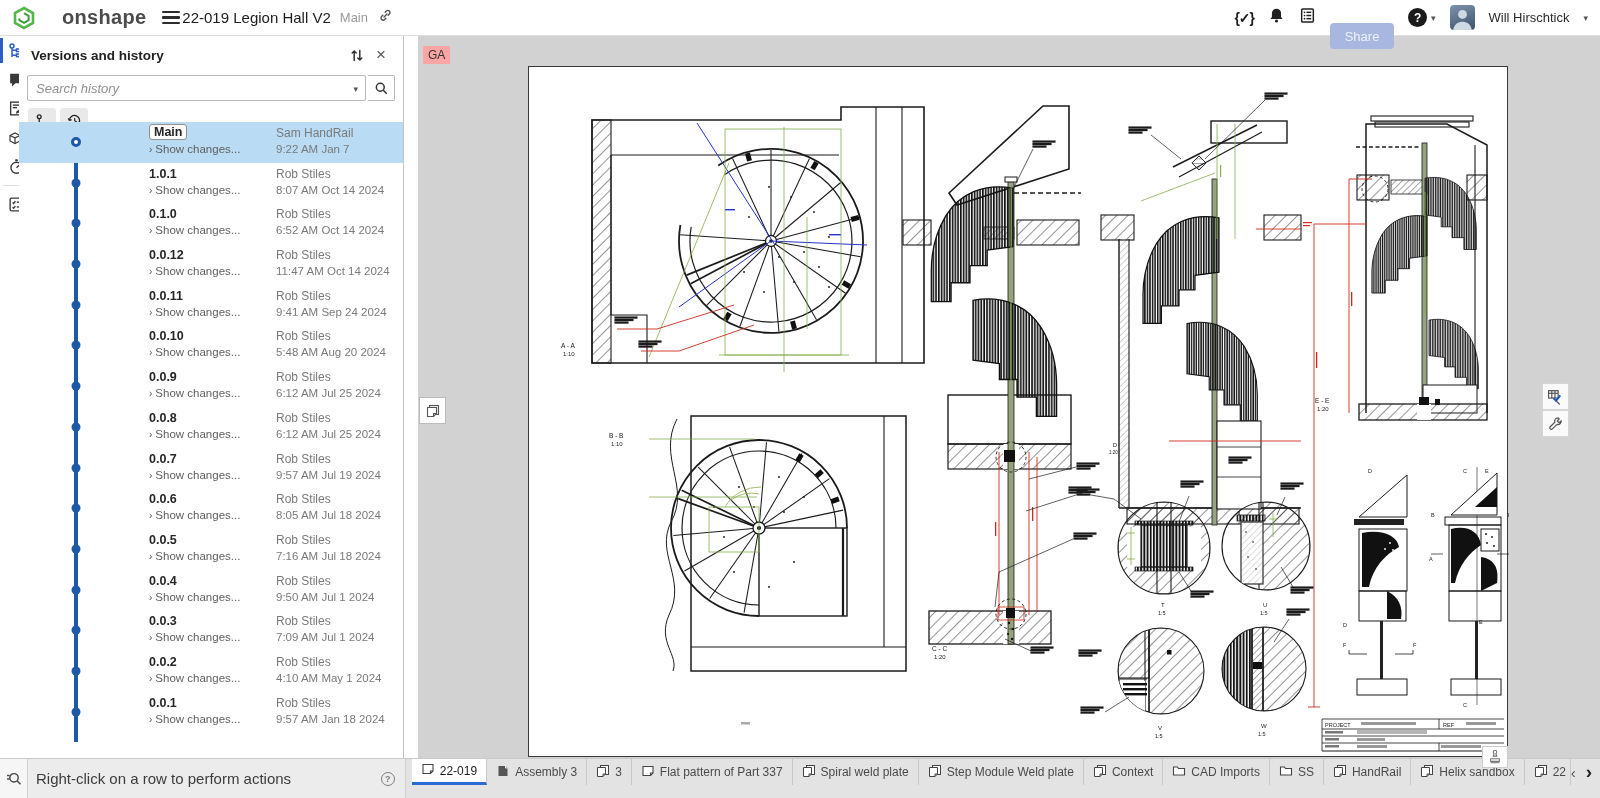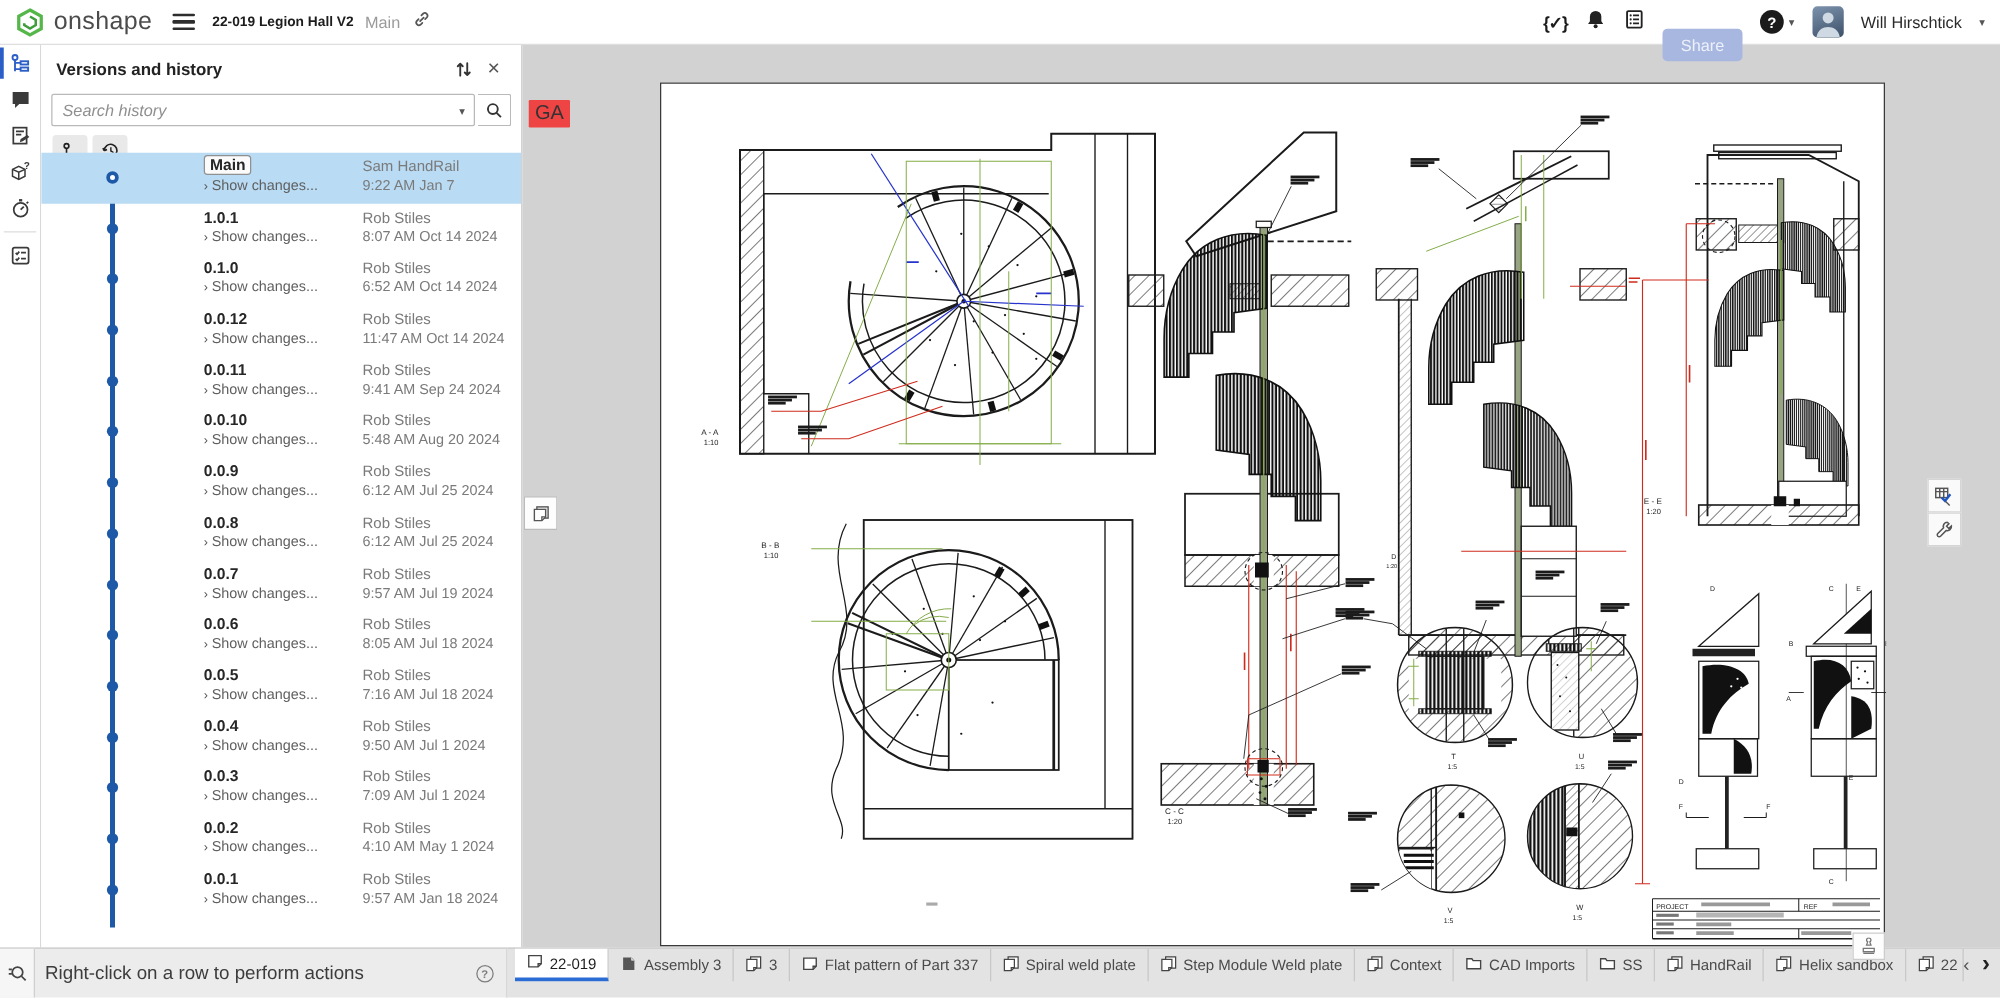--- a/index.html
+++ b/index.html
@@ -3,24 +3,24 @@
 <meta charset="utf-8">
 <style>
   * { margin:0; padding:0; box-sizing:border-box; }
   html,body { width:1600px; height:798px; overflow:hidden; background:#fff;
     font-family:"Liberation Sans", sans-serif; }
 
   
   .topbar { position:absolute; left:0; top:0; right:0; height:36px; background:#fff;
     border-bottom:1px solid #dedede; display:flex; align-items:center; padding:0 12px; z-index:30; }
   .logo { display:flex; align-items:center; gap:7px; }
-  .wordmark { font-size:20px; color:#4b4b4b; font-weight:400; letter-spacing:.3px; }
+  .wordmark { font-size:20px; color:#4b4b4b; font-weight:700; letter-spacing:.3px;margin-left:19px; }
   .hamburger { margin-left:16px; width:18px; cursor:pointer; }
   .hamburger div { height:2.2px; background:#2d2d2d; margin:3px 0; border-radius:1px; }
-  .doc-title { margin-left:14px; font-size:11px; font-weight:bold; color:#1c1c1c; }
+  .doc-title { margin-left:2px; font-size:15px; font-weight:normal; color:#1c1c1c; }
   .ws-name { margin-left:9px; font-size:13px; color:#9a9a9a; }
   .link-ic { margin-left:10px; }
   .tb-right { margin-left:auto; display:flex; align-items:center; gap:14px; }
   .braces { font-size:14px; font-weight:bold; color:#1c1c1c; letter-spacing:-1px; }
   .share-btn { background:#a7b7e0; color:#eef1f9; font-size:13px; border:none; border-radius:4px;
     width:64px; height:26px; cursor:pointer;margin-top:37px; }
   .help { width:19px; height:19px; border-radius:50%; background:#1b1b1b; color:#fff;
     font-size:12px; font-weight:bold; display:flex; align-items:center; justify-content:center; }
   .caret { font-size:9px; color:#555; }
   .avatar { width:25px; height:25px; border-radius:4px; overflow:hidden;
@@ -29,21 +29,21 @@
 
   
   .rail { position:absolute; left:0; top:36px; bottom:40px; width:33px; background:#fff;
     border-right:1px solid #d9d9d9; display:flex; flex-direction:column; align-items:center; z-index:20; }
   .rail-item { width:33px; height:29px; display:flex; align-items:center; justify-content:center;
     position:relative; cursor:pointer; }
   .rail-item.active::before { content:""; position:absolute; left:0; top:2px; bottom:2px; width:3px; background:#2b5fc7; }
   .rail-sep { width:26px; border-top:1px solid #ddd; margin:4px 0; }
 
   
-  .panel { position:absolute; left:33px; top:36px; bottom:40px; width:385px; background:#fff;
+  .panel { position:absolute; left:19px; top:36px; bottom:40px; width:385px; background:#fff;
     border-right:1px solid #c3c3c3; z-index:20; }
   .panel-head { display:flex; align-items:center; padding:8px 10px 4px 12px; }
   .panel-title { font-size:13.5px; font-weight:bold; color:#222; }
   .panel-head .spacer { flex:1; }
   .icon-btn { width:24px; height:22px; display:flex; align-items:center; justify-content:center;
     cursor:pointer; color:#444; }
   .close-x { font-size:17px; color:#555; }
   .search-row { display:flex; align-items:center; padding:5px 8px 0 8px; gap:2px; }
   .search-wrap { flex:1; position:relative; }
   .search-input { width:100%; height:26px; border:1px solid #b9b9b9; border-radius:2px;
@@ -71,21 +71,21 @@
   .vname.badge { border:1px solid #909090; border-radius:3px; padding:0 4px; background:#fbfbfb; top:2px; }
   .vshow { position:absolute; left:130px; top:21px; font-size:11.5px; color:#5f5f5f; cursor:pointer; }
   .vshow .chev { font-size:10px; margin-right:3px; color:#555; }
   .vby { position:absolute; left:257px; top:4px; font-size:12px; color:#7a7a7a; }
   .vdate { position:absolute; left:257px; top:21px; font-size:11.5px; color:#7a7a7a; }
 
   
   .canvas { position:absolute; left:418px; top:36px; right:0; bottom:40px; background:#d2d2d2; }
   .sheet { position:absolute; left:110px; top:30px; width:980px; height:691px; background:#fff;
     border:1px solid #3a3a3a; }
-  .ga-badge { position:absolute; left:5px; top:44px; background:#ef4444; color:#333; font-size:16px;
+  .ga-badge { position:absolute; left:5px; top:10px; background:#fca5a5; color:#333; font-size:12px;
     padding:2px 5px; border-radius:1px; }
   .flyout-btn { position:absolute; left:1px; top:361px; width:27px; height:27px; background:#fdfdfd;
     border:1px solid #bbb; display:flex; align-items:center; justify-content:center; cursor:pointer; }
   .side-btns { position:absolute; right:31px; top:347px; display:flex; flex-direction:column; }
   .side-btn { width:27px; height:27px; background:#fafafa; border:1px solid #d5d5d5; display:flex;
     align-items:center; justify-content:center; cursor:pointer; }
 
   
   .bottombar { position:absolute; left:0; right:0; bottom:0; height:40px; display:flex; z-index:25; }
   .statusleft { width:418px; background:#ececec; border-top:1px solid #c9c9c9; border-right:1px solid #cfcfcf;

